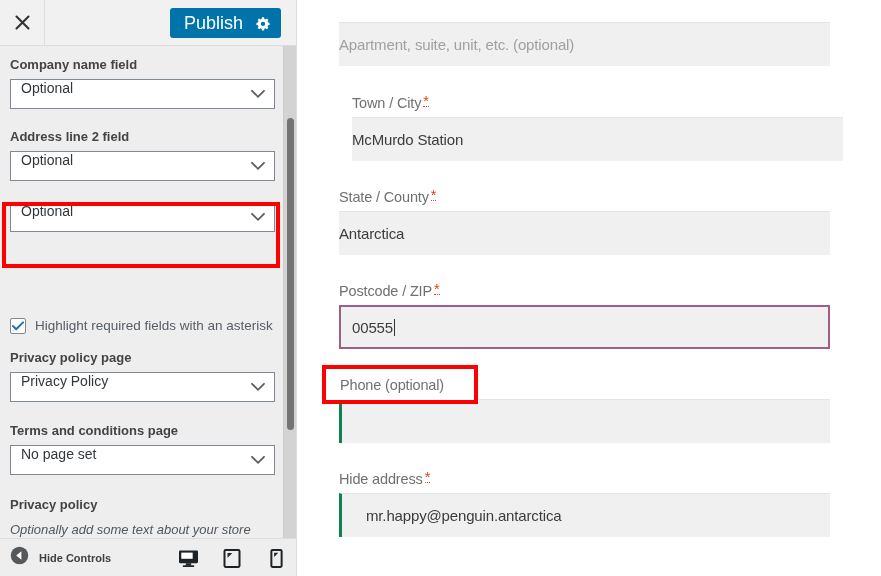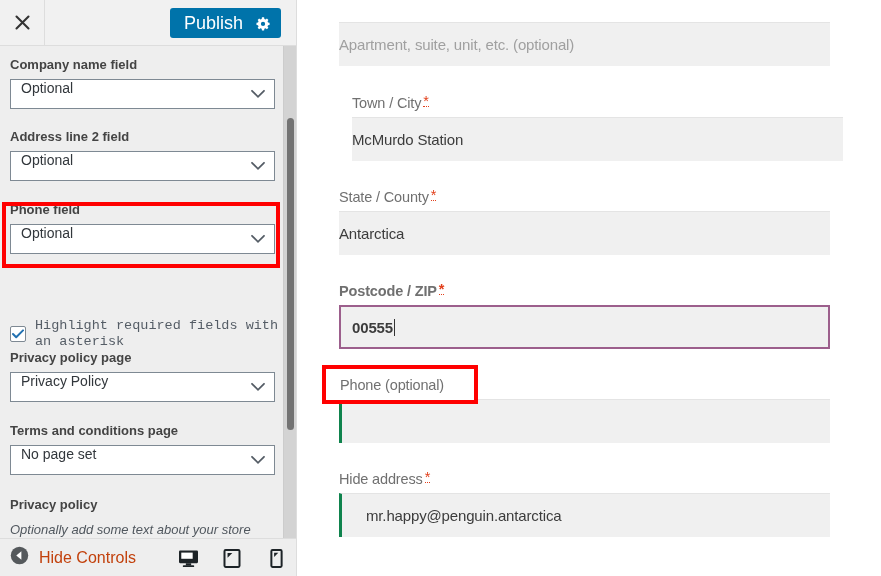--- a/index.html
+++ b/index.html
@@ -83,21 +83,20 @@
   .select-box .chev {
     position: absolute; right: 9px; top: 50%;
     transform: translateY(-50%);
     display: flex;
   }
 
   .checkbox-row {
     display: flex; align-items: center;
     gap: 9px;
     margin: 0;
-    font-family: Liberation Mono, monospace;
   }
   .cb {
     width: 16px; height: 16px;
     border: 1px solid #7e8993;
     border-radius: 2px;
     background: #ffffff;
     display: flex; align-items: center; justify-content: center;
     cursor: pointer; flex: none;
   }
   .checkbox-row .cb-label {
@@ -134,21 +133,21 @@
     width: 296px; height: 38px;
     background: #eeeeee;
     border-top: 1px solid #dddddd;
     display: flex; align-items: center;
   }
   .hide-controls {
     display: flex; align-items: center; gap: 10px;
     padding-left: 10px; cursor: pointer;
   }
   .hide-controls .hc-label {
-    font-size: 16px; color: #c2410c;
+    font-size: 11px; color: #404040; font-weight: bold;
   }
   .device-btns {
     position: absolute; right: 8px; top: 0;
     height: 38px; display: flex; align-items: center; gap: 20px;
   }
   .device-btn { cursor: pointer; display: flex; align-items: center; justify-content: center; width: 24px; height: 24px;}
 
   
   .preview {
     position: absolute; left: 298px; top: 0;
@@ -265,21 +264,20 @@
             <span>Optional</span>
             <span class="chev">
               <svg width="14" height="9" viewBox="0 0 14 9">
                   <path d="M1 1.3 L7 7.3 L13 1.3" stroke="#555d66" stroke-width="1.8" fill="none" stroke-linecap="round"></path>
                 </svg>
             </span>
           </div>
         </div>
 
         <div class="ctrl" style="position:absolute; left:10px; top:156px;">
-          <div class="ctrl-label">Phone field</div>
           <div class="select-box">
             <span>Optional</span>
             <span class="chev">
               <svg width="14" height="9" viewBox="0 0 14 9">
                   <path d="M1 1.3 L7 7.3 L13 1.3" stroke="#555d66" stroke-width="1.8" fill="none" stroke-linecap="round"></path>
                 </svg>
             </span>
           </div>
         </div>
 
@@ -378,21 +376,21 @@
       <div class="field-input" style="margin-top:5px;">McMurdo Station</div>
     </div>
 
     <div class="field" style="left:41px; top:188px;">
       <div class="field-label">
         <span>State / County</span><span class="req-star">*</span>
       </div>
       <div class="field-input" style="margin-top:5px;">Antarctica</div>
     </div>
 
-    <div class="field" style="left:41px; top:282px;font-weight:bold;">
+    <div class="field" style="left:41px; top:282px;">
       <div class="field-label">
         <span>Postcode / ZIP</span><span class="req-star">*</span>
       </div>
       <div class="field-input focused" style="margin-top:5px;">
         <span>00555</span>
           <span class="caret"></span>
       </div>
     </div>
 
     <div class="field" style="left:41px; top:376px;">

